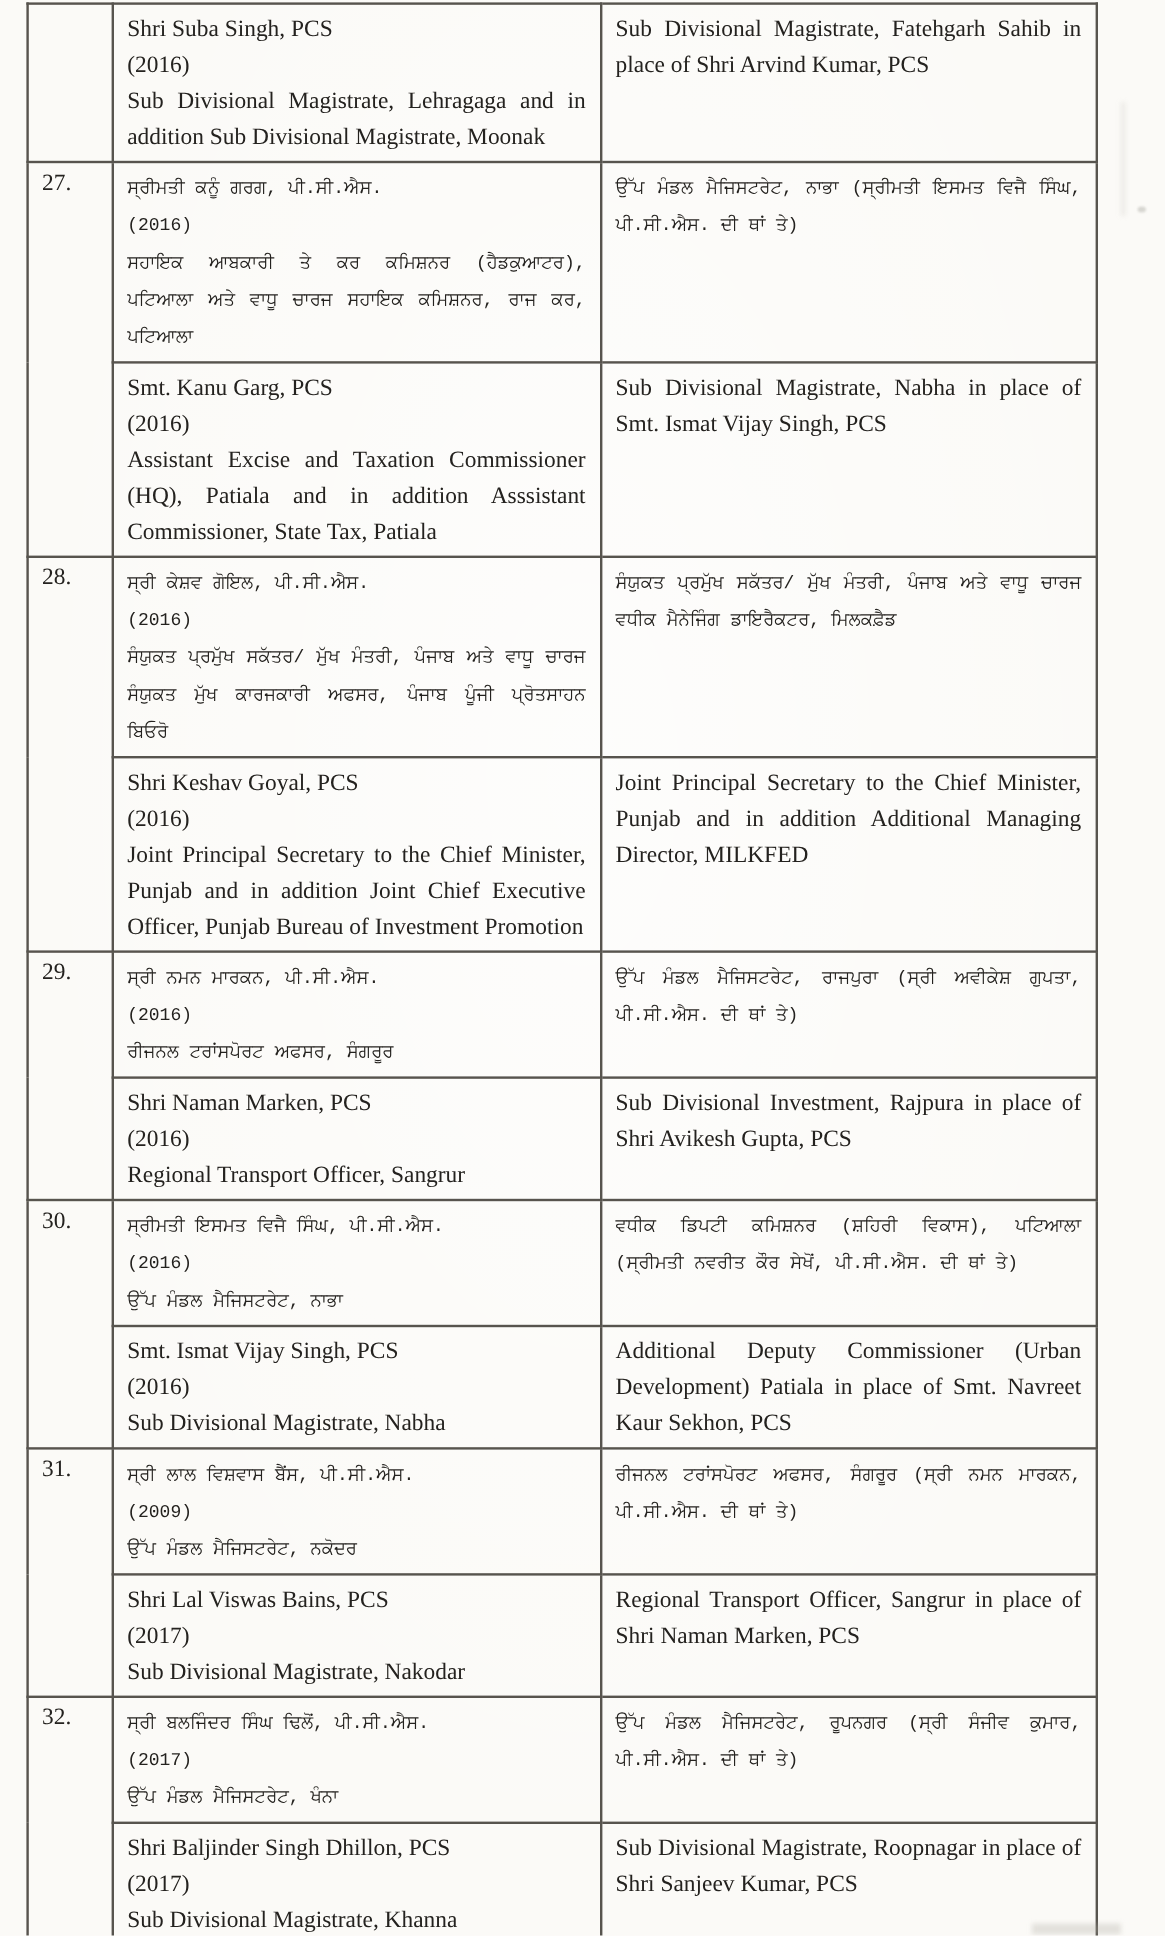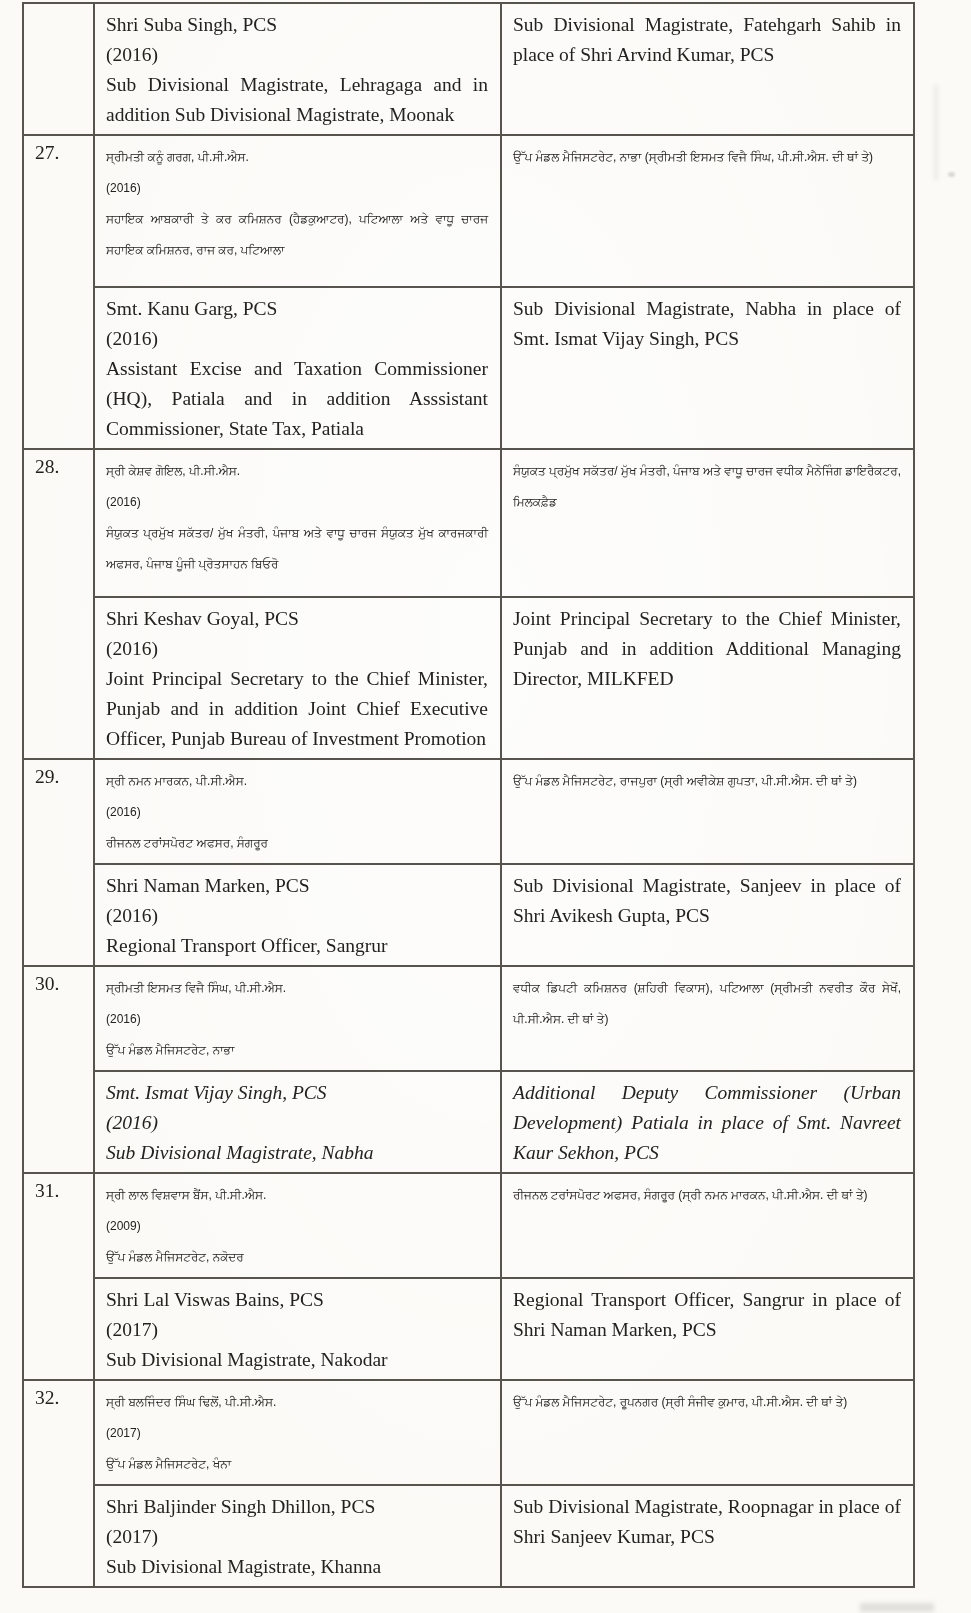--- a/index.html
+++ b/index.html
@@ -43,36 +43,36 @@
     text-align: left;
   }
   td.en {
     font-family: "Liberation Serif", "DejaVu Serif", serif;
     font-size: 19.5px;
     line-height: 30px;
     text-align: justify;
     white-space: pre-line;
   }
   td.pa {
-    font-family: Liberation Sans, sans-serif;
-    font-size: 12px;
+    font-family: Liberation Mono, monospace;
+    font-size: 15px;
     line-height: 31px;
     text-align: justify;
     white-space: pre-line;
   }
   
   tr:nth-child(1)  { height: 114px; border-radius: 11px; }
   tr:nth-child(2)  { height: 152px; }
   tr:nth-child(3)  { height: 124px; }
   tr:nth-child(4)  { height: 148px; margin-left: 24px; }
   tr:nth-child(5)  { height: 156px; }
   tr:nth-child(6)  { height: 93px;  }
   tr:nth-child(7)  { height: 95px;  }
   tr:nth-child(8)  { height: 88px; border-radius: 10px;  }
-  tr:nth-child(9)  { height: 92px; font-style: italic; }
+  tr:nth-child(9)  { height: 92px; }
   tr:nth-child(10) { height: 90px;  }
   tr:nth-child(11) { height: 78px; margin-top: 45px;  }
   tr:nth-child(12) { height: 102px; padding-left: 40px; }
   tr:nth-child(13) { height: 88px;  }
   tr:nth-child(14) { height: 100px; }
 
   .smudge-dot {
     position: absolute;
     left: 948px;
     top: 172px;
@@ -154,21 +154,21 @@
         <td class="serial" rowspan="2">29.</td>
         <td class="pa">ਸ੍ਰੀ ਨਮਨ ਮਾਰਕਨ, ਪੀ.ਸੀ.ਐਸ.
 (2016)
 ਰੀਜਨਲ ਟਰਾਂਸਪੋਰਟ ਅਫਸਰ, ਸੰਗਰੂਰ</td>
         <td class="pa">ਉੱਪ ਮੰਡਲ ਮੈਜਿਸਟਰੇਟ, ਰਾਜਪੁਰਾ (ਸ੍ਰੀ ਅਵੀਕੇਸ਼ ਗੁਪਤਾ, ਪੀ.ਸੀ.ਐਸ. ਦੀ ਥਾਂ ਤੇ)</td>
       </tr>
       <tr>
         <td class="en">Shri Naman Marken, PCS
 (2016)
 Regional Transport Officer, Sangrur</td>
-        <td class="en">Sub Divisional Magistrate, Sanjeev in place of Shri Avikesh Gupta, PCS</td>
+        <td class="en">Sub Divisional Investment, Rajpura in place of Shri Avikesh Gupta, PCS</td>
       </tr>
 
       <tr>
         <td class="serial" rowspan="2">30.</td>
         <td class="pa">ਸ੍ਰੀਮਤੀ ਇਸਮਤ ਵਿਜੈ ਸਿੰਘ, ਪੀ.ਸੀ.ਐਸ.
 (2016)
 ਉੱਪ ਮੰਡਲ ਮੈਜਿਸਟਰੇਟ, ਨਾਭਾ</td>
         <td class="pa">ਵਧੀਕ ਡਿਪਟੀ ਕਮਿਸ਼ਨਰ (ਸ਼ਹਿਰੀ ਵਿਕਾਸ), ਪਟਿਆਲਾ (ਸ੍ਰੀਮਤੀ ਨਵਰੀਤ ਕੌਰ ਸੇਖੋਂ, ਪੀ.ਸੀ.ਐਸ. ਦੀ ਥਾਂ ਤੇ)</td>
       </tr>
       <tr>

